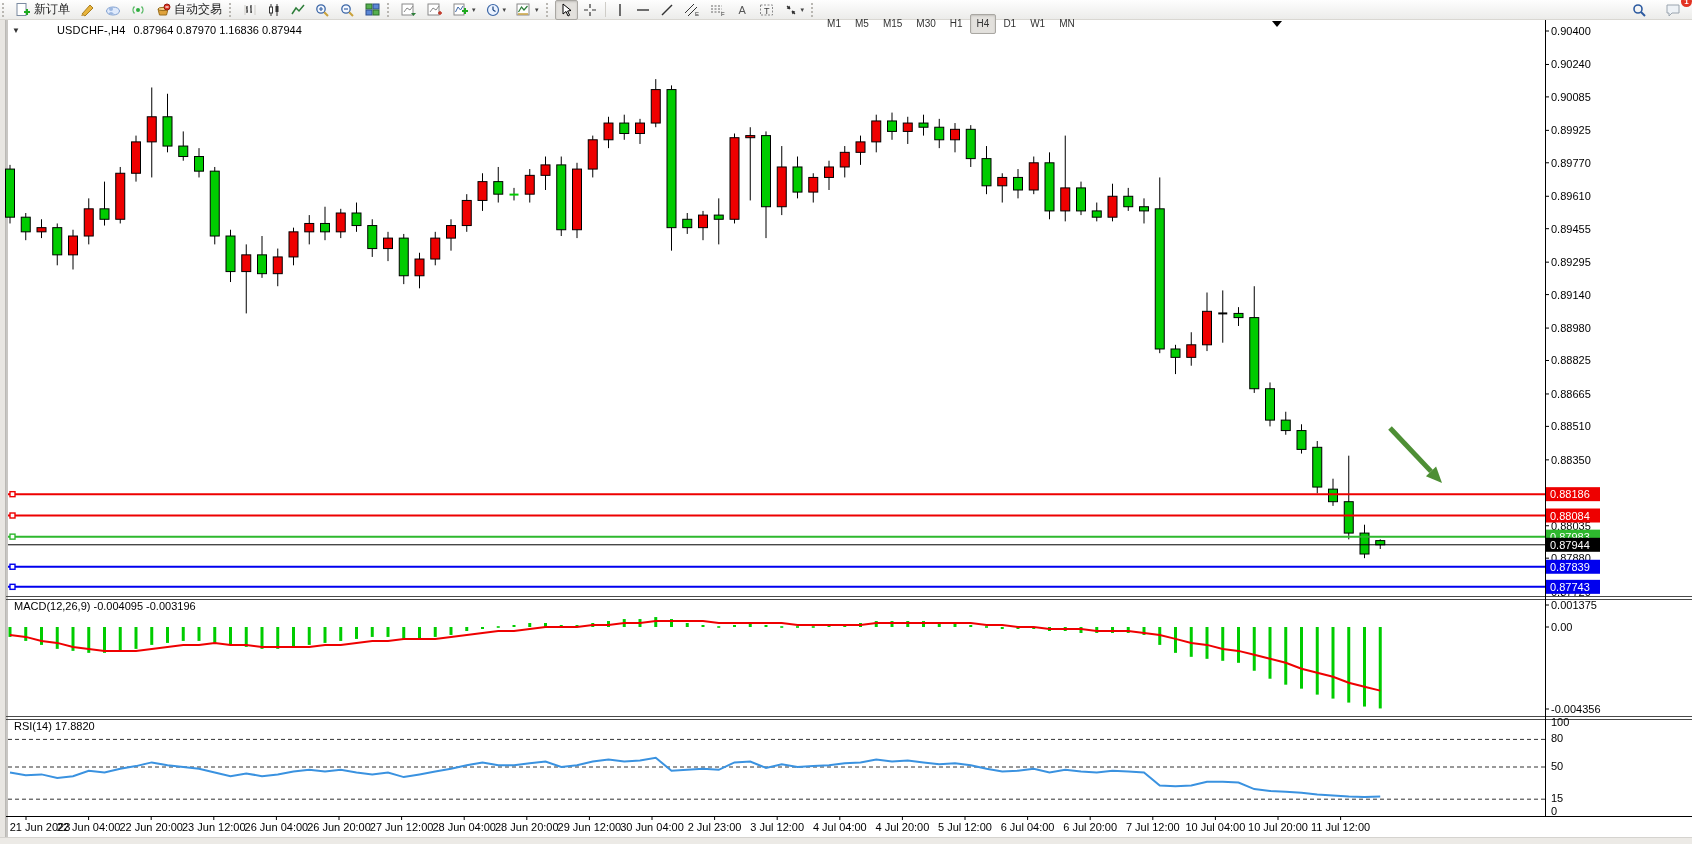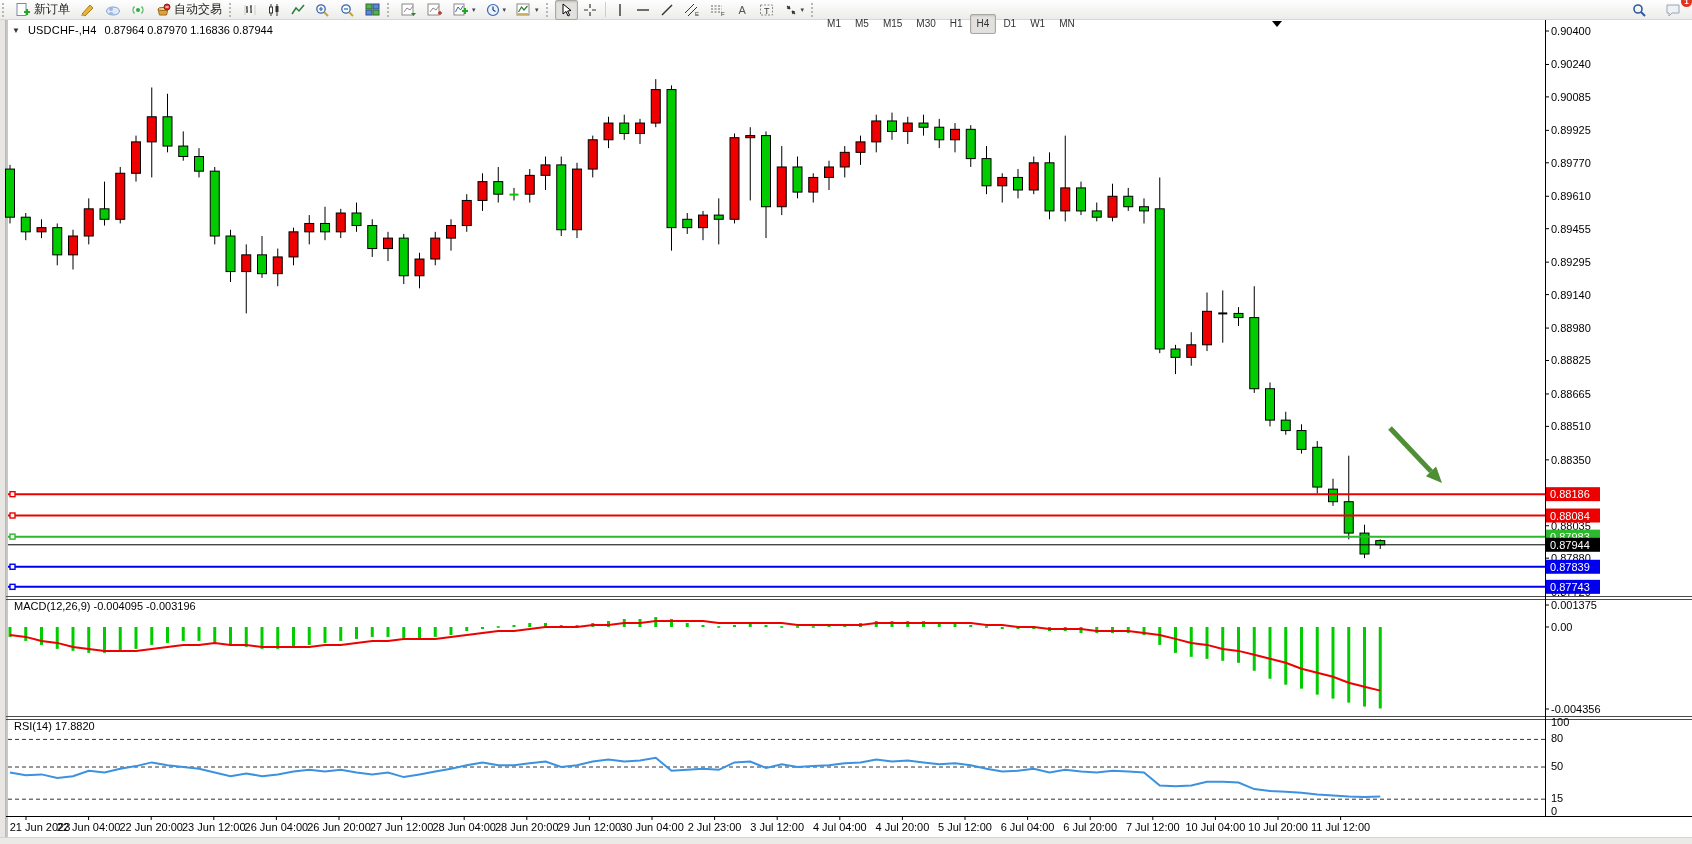--- a/index.html
+++ b/index.html
@@ -302,21 +302,21 @@
               <path d="M2 2 h12 v8 h-7 l-3 3 v-3 h-2 z" fill="#eef2f6" stroke="#9aa4ae"></path>
             </svg>
         </span>
         <span class="badge">1</span>
       </span>
     </span>
   </div>
 
   <div id="chart-title">
     <span class="tri">▼</span>
-    <span style="letter-spacing:.2px;">USDCHF-,H4</span>
+    <span style="letter-spacing:.2px;margin-left:29px;">USDCHF-,H4</span>
     <span>0.87964 0.87970 1.16836 0.87944</span>
   </div>
 
   <svg id="chart-svg" width="1692" height="844">
       <rect x="6" y="19" width="1686" height="818" fill="#ffffff"></rect>
       <rect x="0" y="19" width="6" height="825" fill="#e8e6e2"></rect>
       <line x1="6" y1="19" x2="6" y2="837" stroke="#8f8d89"></line>
       <line x1="7.5" y1="19" x2="7.5" y2="837" stroke="#c9c7c3"></line>
       <line x1="6" y1="19.5" x2="1692" y2="19.5" stroke="#b9b7b3"></line>
       <line x1="6" y1="596.5" x2="1692" y2="596.5" stroke="#4a4a4a"></line>

